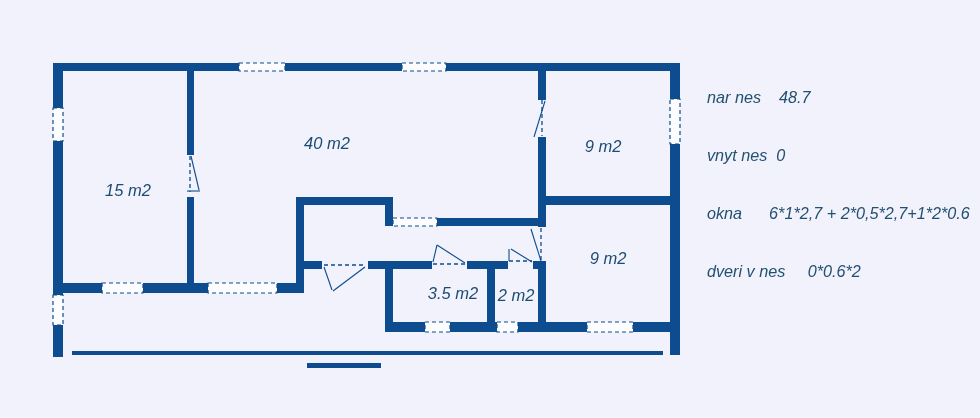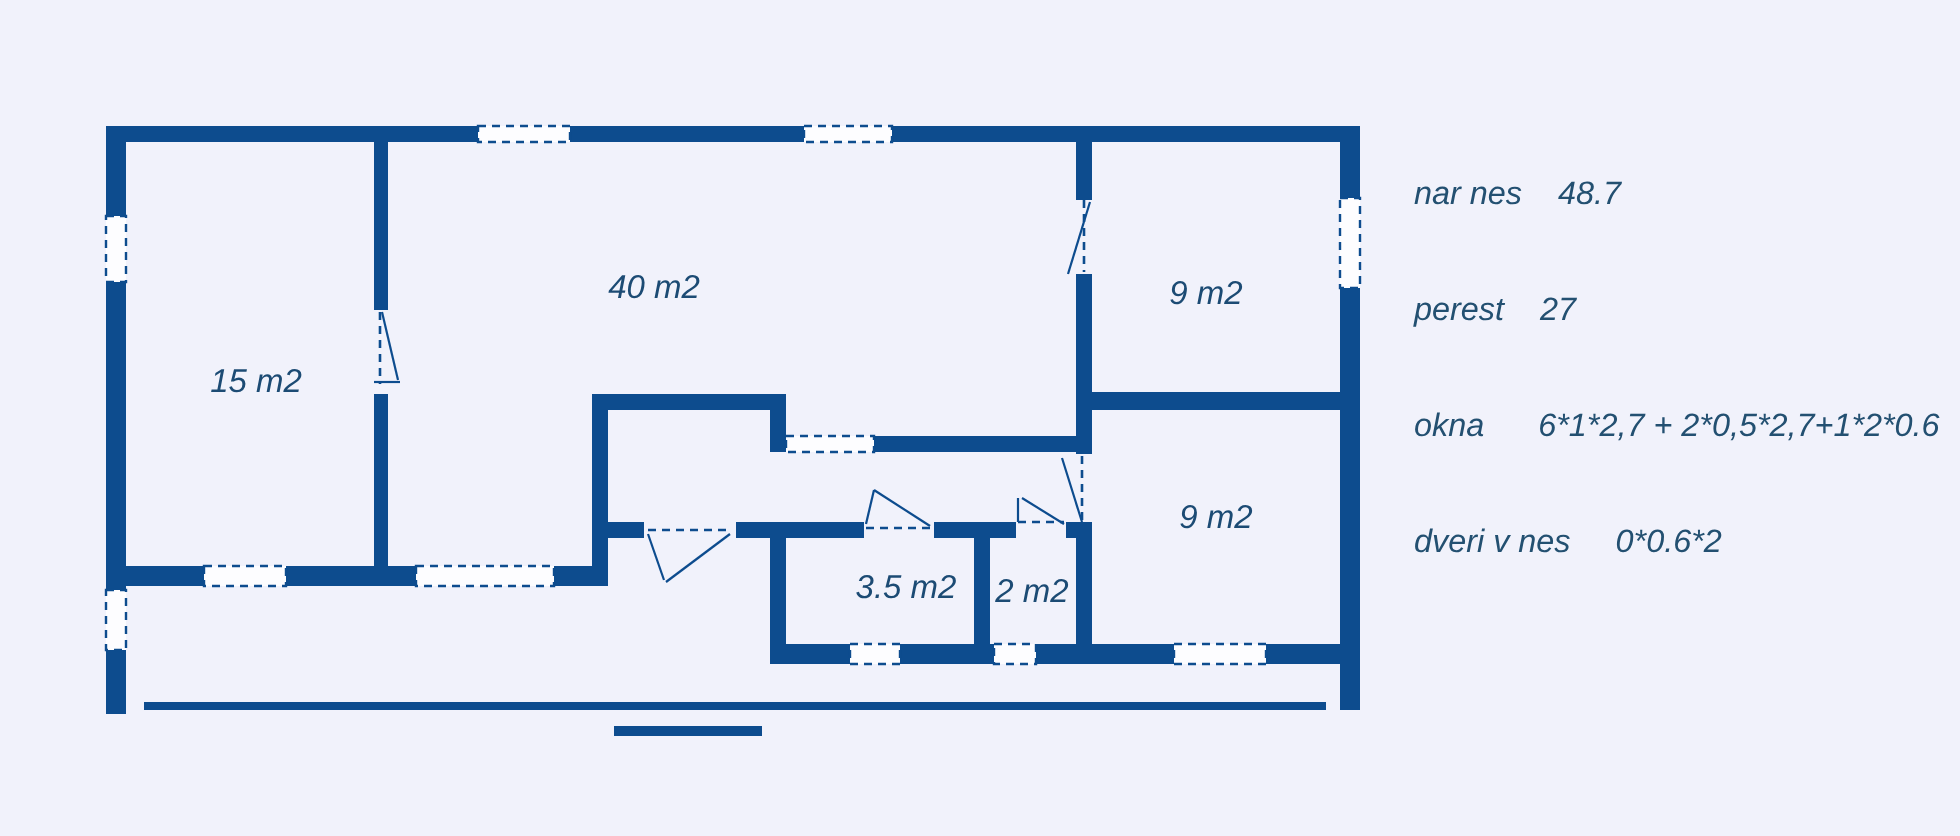--- a/index.html
+++ b/index.html
@@ -128,21 +128,21 @@
       <text class="room-label" x="327" y="149">40 m2</text>
       <text class="room-label" x="603" y="152">9 m2</text>
       <text class="room-label" x="608" y="264">9 m2</text>
       <text class="room-label" x="453" y="299">3.5 m2</text>
       <text class="room-label" x="516" y="301">2 m2</text>
     </g>
   </svg>
 
   <div class="notes">
     <div class="note-line">nar nes    48.7</div>
-    <div class="note-line">perest    27</div>
+    <div class="note-line">vnyt nes  0</div>
     <div class="note-line">okna      6*1*2,7 + 2*0,5*2,7+1*2*0.6</div>
     <div class="note-line">dveri v nes     0*0.6*2</div>
     
     
     
     
     
     
     
     

